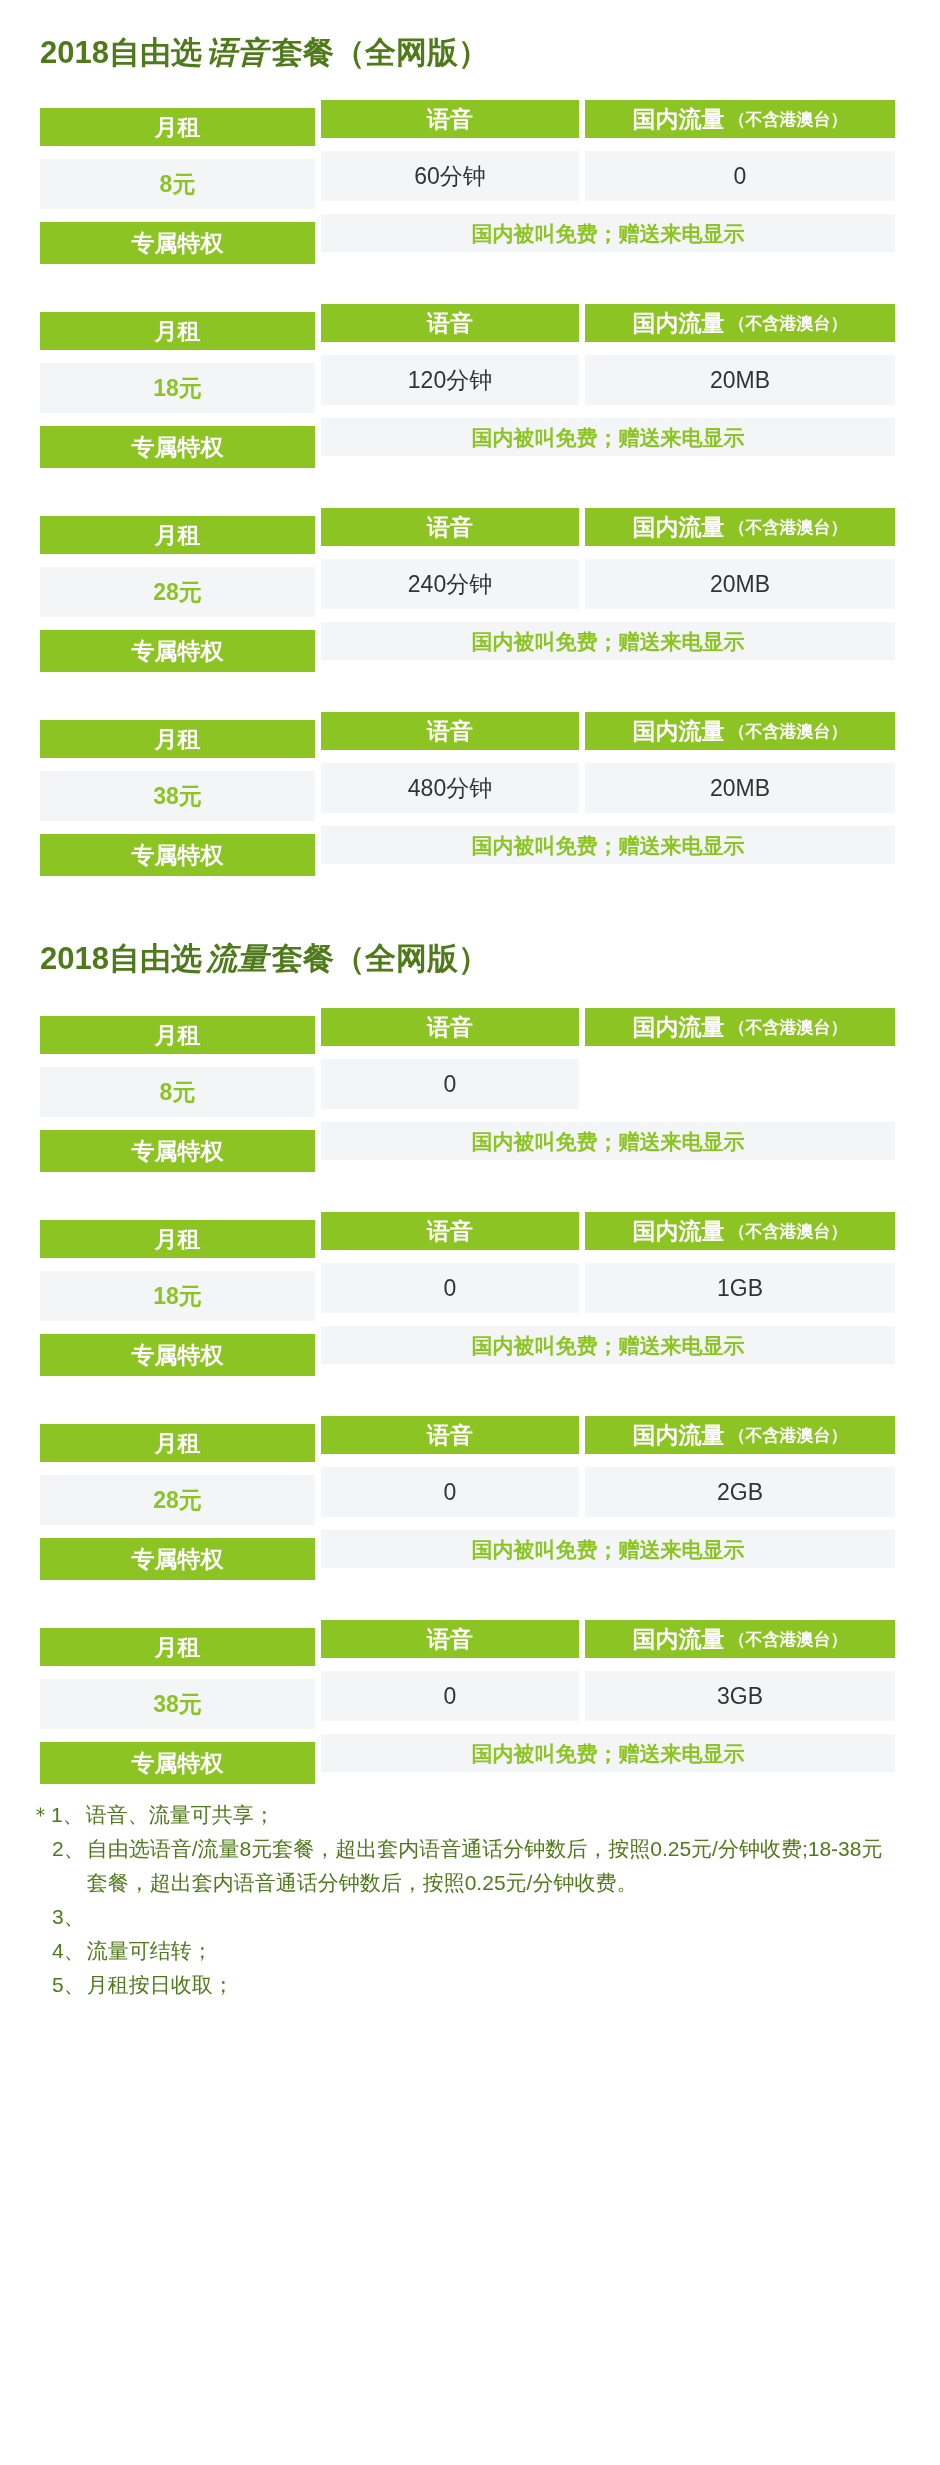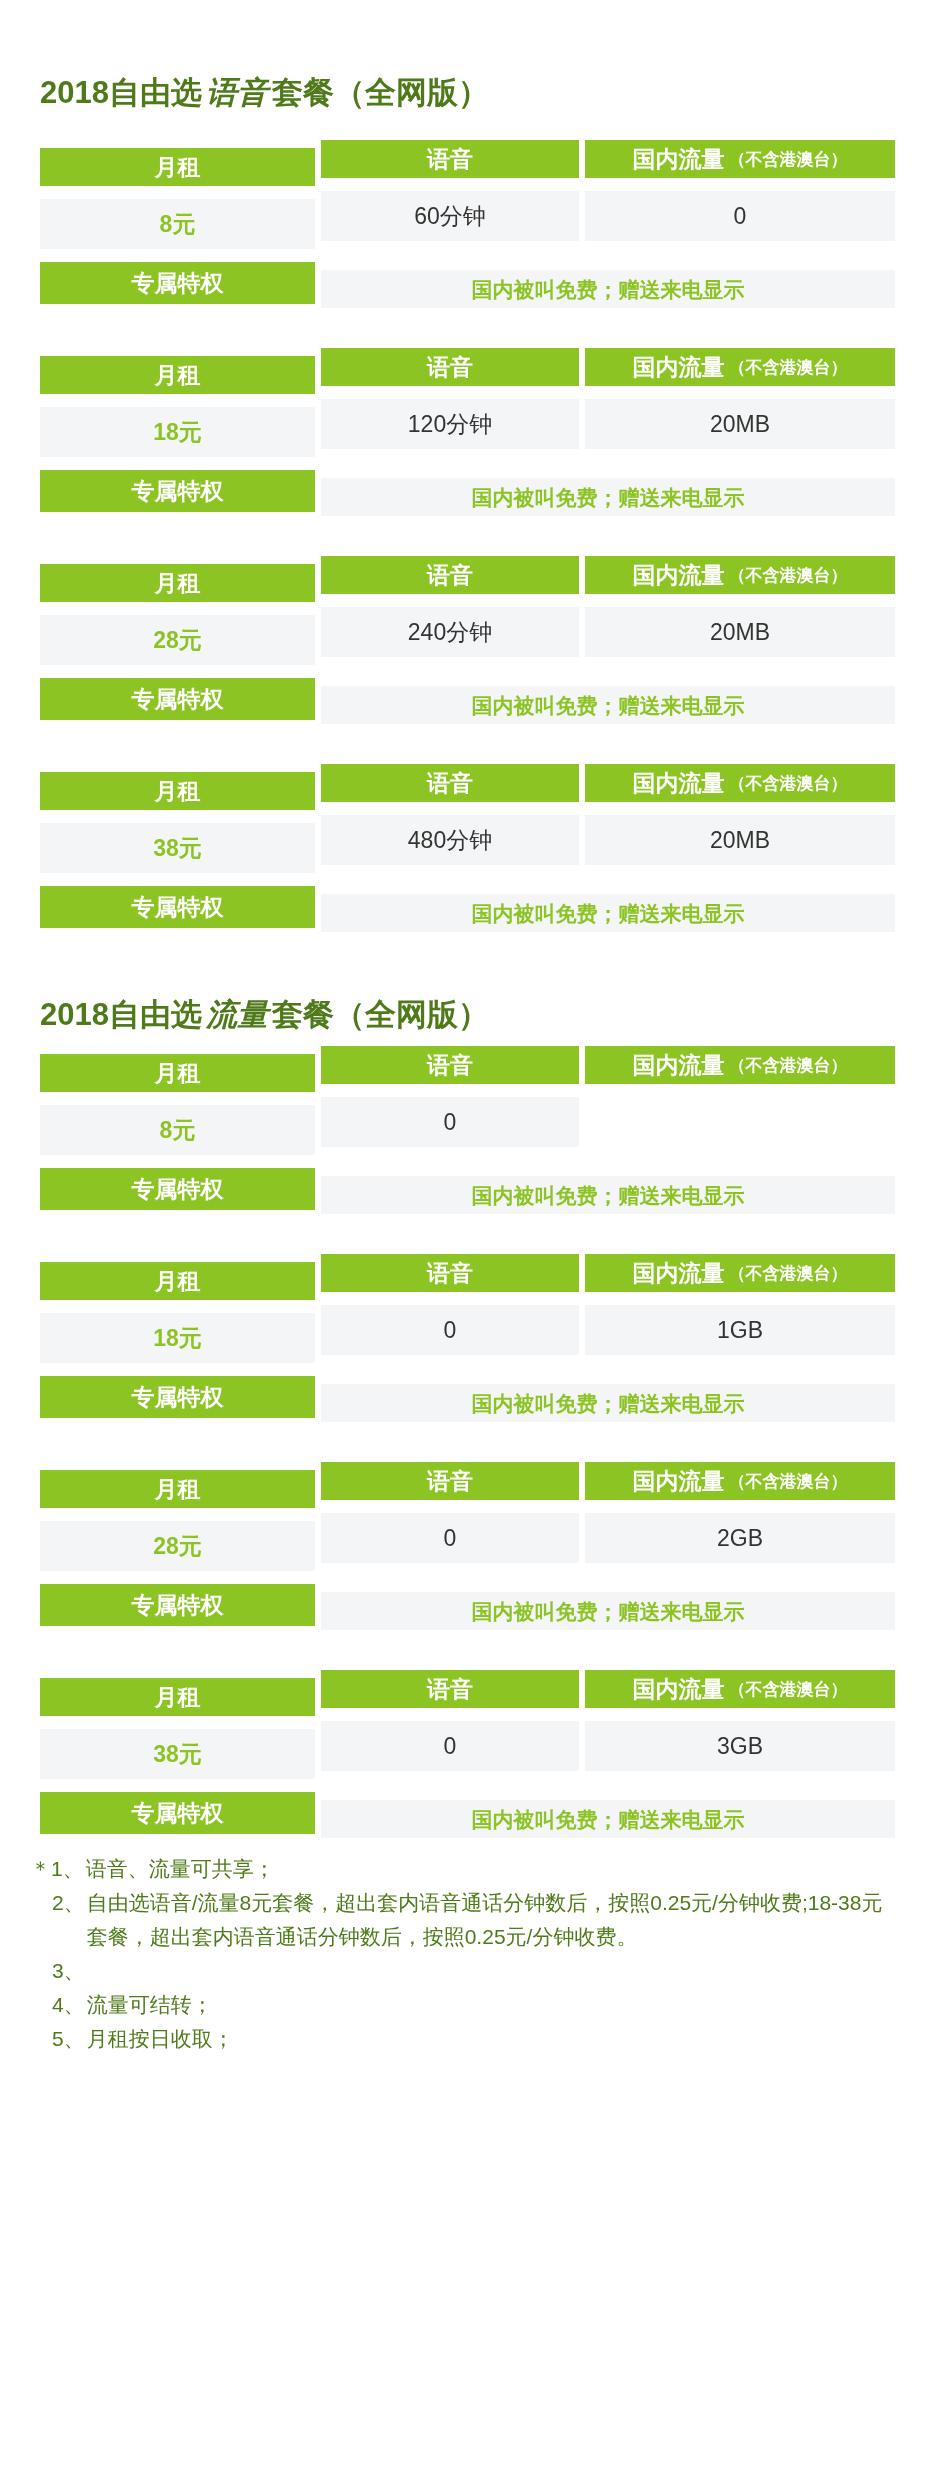--- a/index.html
+++ b/index.html
@@ -24,22 +24,22 @@
     color: #4f7a19;
     font-size: 31px;
     font-weight: bold;
     letter-spacing: 0px;
     white-space: nowrap;
   }
   .section-title .em {
     font-style: italic;
     padding: 0 4px;
   }
-  #title-voice { padding-top: 32px; padding-bottom: 26px; margin-top: 40px; }
-  #title-data  { padding-top: 22px; padding-bottom: 10px; }
+  #title-voice { padding-top: 32px; padding-bottom: 26px; }
+  #title-data  { padding-top: 22px; padding-bottom: 28px; }
 
   
   .plan-table {
     width: 855px;
     margin-left: 40px;
     margin-bottom: 40px;
   }
   .plan-row {
     display: flex;
     width: 100%;
@@ -54,21 +54,21 @@
     text-align: center;
     font-size: 23px;
     font-weight: bold;
     line-height: 1;
   }
 
   
   .c1 { width: 275px; flex: 0 0 275px; margin-top: 8px; }
   .c2 { width: 258px; flex: 0 0 258px; }
   .c3 { width: 310px; flex: 0 0 310px; align-items: center; }
-  .c23 { width: 574px; flex: 0 0 574px; margin-top: 16px; }
+  .c23 { width: 574px; flex: 0 0 574px; }
 
   .head-cell {
     background: #8cc424;
     color: #ffffff;
     height: 38px;
   }
   .head-cell .sub {
     font-size: 17px;
     font-weight: bold;
     margin-left: 4px;

